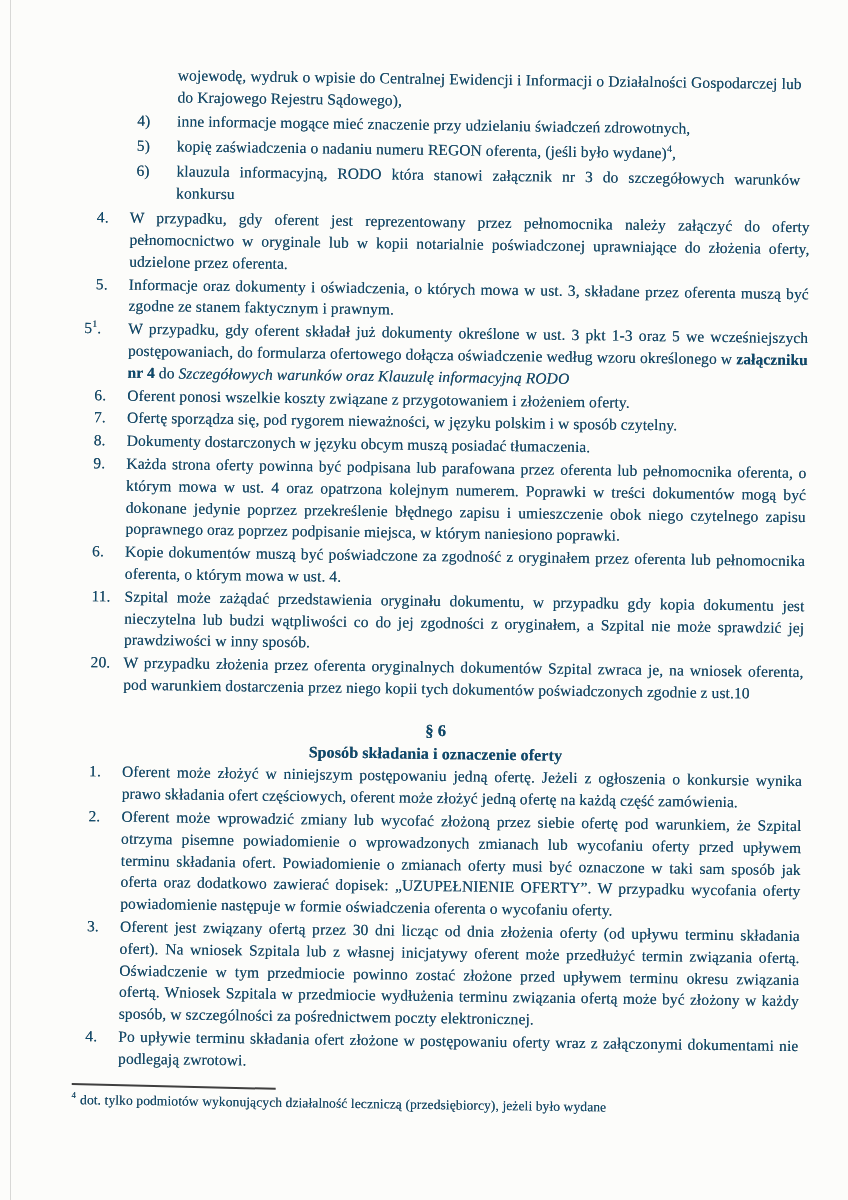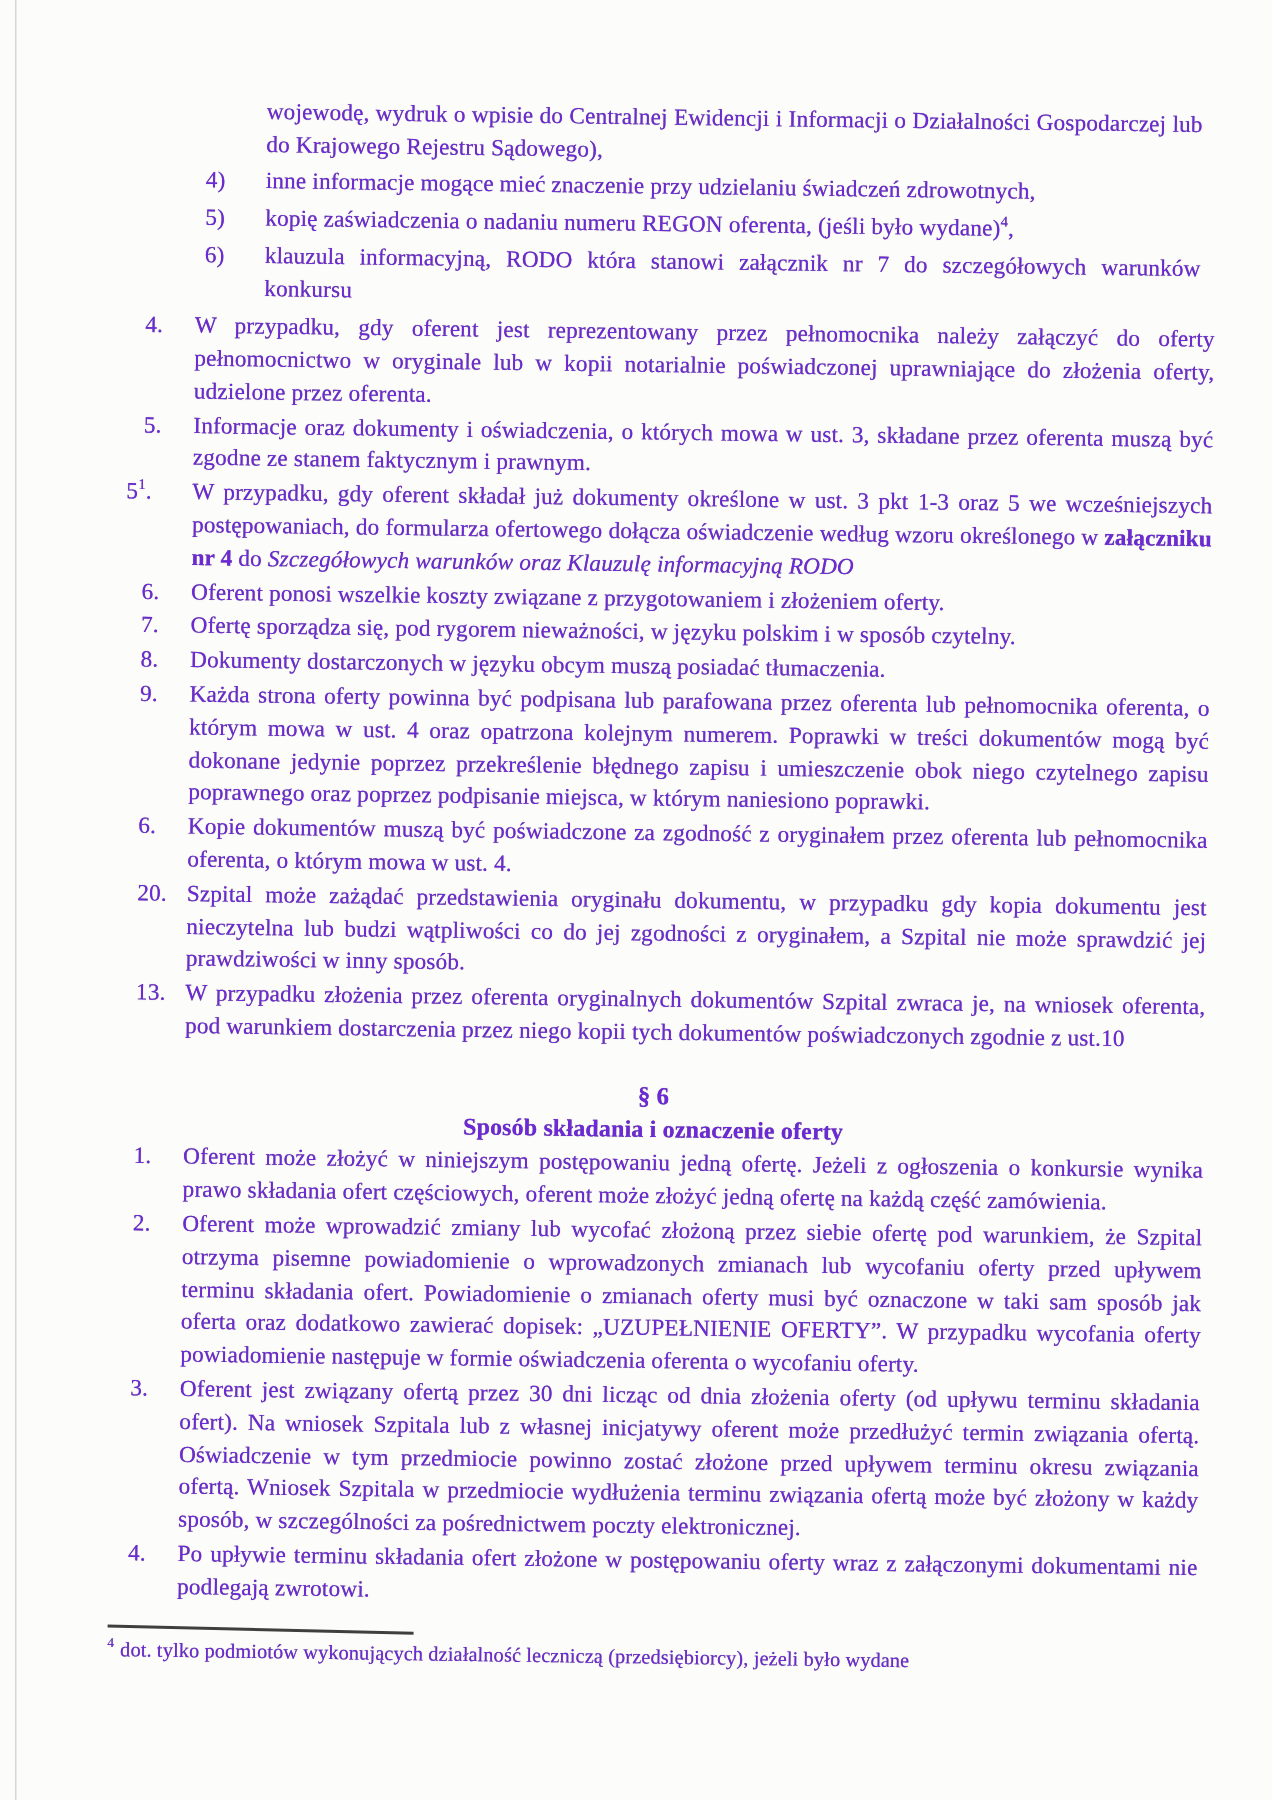--- a/index.html
+++ b/index.html
@@ -4,21 +4,21 @@
 <style>
   * { box-sizing: border-box; }
   html, body { margin: 0; padding: 0; background: #ffffff; }
   .page {
     position: relative;
     width: 848px;
     height: 1200px;
     background: #fcfcfa;
     overflow: hidden;
     font-family: "Liberation Serif", "DejaVu Serif", serif;
-    color: #6d28d9;
+    color: #0c4a6e;
   }
   .edge-line {
     position: absolute;
     left: 10px; top: 0;
     width: 1px; height: 1200px;
     background: rgba(150,150,145,0.35);
   }
   .content {
     position: absolute;
     left: 78px; top: 63px;
@@ -62,36 +62,36 @@
 <div class="page">
   <div class="edge-line"></div>
 
   <div class="content">
 
     <p class="cont">wojewodę, wydruk o wpisie do Centralnej Ewidencji i Informacji o Działalności Gospodarczej lub do Krajowego Rejestru Sądowego),</p>
 
     <div>
       <p class="sub"><span class="num">4)</span><span>inne informacje mogące mieć znaczenie przy udzielaniu świadczeń zdrowotnych,</span></p>
       <p class="sub"><span class="num">5)</span><span>kopię zaświadczenia o nadaniu numeru REGON oferenta, (jeśli było wydane)</span><sup>4</sup><span>,</span></p>
-      <p class="sub"><span class="num">6)</span><span>klauzula informacyjną, RODO która stanowi załącznik nr 7 do szczegółowych warunków konkursu</span></p>
+      <p class="sub"><span class="num">6)</span><span>klauzula informacyjną, RODO która stanowi załącznik nr 3 do szczegółowych warunków konkursu</span></p>
     </div>
 
     <div class="mainlist">
       <p class="main"><span class="num">4.</span><span>W przypadku, gdy oferent jest reprezentowany przez pełnomocnika należy załączyć do oferty pełnomocnictwo w oryginale lub w kopii notarialnie poświadczonej uprawniające do złożenia oferty, udzielone przez oferenta.</span></p>
       <p class="main"><span class="num">5.</span><span>Informacje oraz dokumenty i oświadczenia, o których mowa w ust. 3, składane przez oferenta muszą być zgodne ze stanem faktycznym i prawnym.</span></p>
 
       <p class="main"><span class="num wide"><span>5</span><sup>1</sup><span>.</span></span><span>W przypadku, gdy oferent składał już dokumenty określone w ust. 3 pkt 1-3 oraz 5 we wcześniejszych postępowaniach, do formularza ofertowego dołącza oświadczenie według wzoru określonego w </span><b>załączniku nr 4</b><span> do </span><i>Szczegółowych warunków oraz Klauzulę informacyjną RODO</i></p>
 
       <p class="main"><span class="num">6.</span><span>Oferent ponosi wszelkie koszty związane z przygotowaniem i złożeniem oferty.</span></p>
       <p class="main"><span class="num">7.</span><span>Ofertę sporządza się, pod rygorem nieważności, w języku polskim i w sposób czytelny.</span></p>
       <p class="main"><span class="num">8.</span><span>Dokumenty dostarczonych w języku obcym muszą posiadać tłumaczenia.</span></p>
       <p class="main"><span class="num">9.</span><span>Każda strona oferty powinna być podpisana lub parafowana przez oferenta lub pełnomocnika oferenta, o którym mowa w ust. 4 oraz opatrzona kolejnym numerem. Poprawki w treści dokumentów mogą być dokonane jedynie poprzez przekreślenie błędnego zapisu i umieszczenie obok niego czytelnego zapisu poprawnego oraz poprzez podpisanie miejsca, w którym naniesiono poprawki.</span></p>
       <p class="main"><span class="num">6.</span><span>Kopie dokumentów muszą być poświadczone za zgodność z oryginałem przez oferenta lub pełnomocnika oferenta, o którym mowa w ust. 4.</span></p>
-      <p class="main"><span class="num">20.</span><span>Szpital może zażądać przedstawienia oryginału dokumentu, w przypadku gdy kopia dokumentu jest nieczytelna lub budzi wątpliwości co do jej zgodności z oryginałem, a Szpital nie może sprawdzić jej prawdziwości w inny sposób.</span></p>
-      <p class="main"><span class="num">13.</span><span>W przypadku złożenia przez oferenta oryginalnych dokumentów Szpital zwraca je, na wniosek oferenta, pod warunkiem dostarczenia przez niego kopii tych dokumentów poświadczonych zgodnie z ust.10</span></p>
+      <p class="main"><span class="num">11.</span><span>Szpital może zażądać przedstawienia oryginału dokumentu, w przypadku gdy kopia dokumentu jest nieczytelna lub budzi wątpliwości co do jej zgodności z oryginałem, a Szpital nie może sprawdzić jej prawdziwości w inny sposób.</span></p>
+      <p class="main"><span class="num">20.</span><span>W przypadku złożenia przez oferenta oryginalnych dokumentów Szpital zwraca je, na wniosek oferenta, pod warunkiem dostarczenia przez niego kopii tych dokumentów poświadczonych zgodnie z ust.10</span></p>
     </div>
 
     <div class="heading">
       <p class="h-mark">§ 6</p>
       <p class="h-title">Sposób składania i oznaczenie oferty</p>
     </div>
 
     <div class="seclist">
       <p class="main"><span class="num">1.</span><span>Oferent może złożyć w niniejszym postępowaniu jedną ofertę. Jeżeli z ogłoszenia o konkursie wynika prawo składania ofert częściowych, oferent może złożyć jedną ofertę na każdą część zamówienia.</span></p>
       <p class="main"><span class="num">2.</span><span>Oferent może wprowadzić zmiany lub wycofać złożoną przez siebie ofertę pod warunkiem, że Szpital otrzyma pisemne powiadomienie o wprowadzonych zmianach lub wycofaniu oferty przed upływem terminu składania ofert. Powiadomienie o zmianach oferty musi być oznaczone w taki sam sposób jak oferta oraz dodatkowo zawierać dopisek: „UZUPEŁNIENIE OFERTY”. W przypadku wycofania oferty powiadomienie następuje w formie oświadczenia oferenta o wycofaniu oferty.</span></p>

